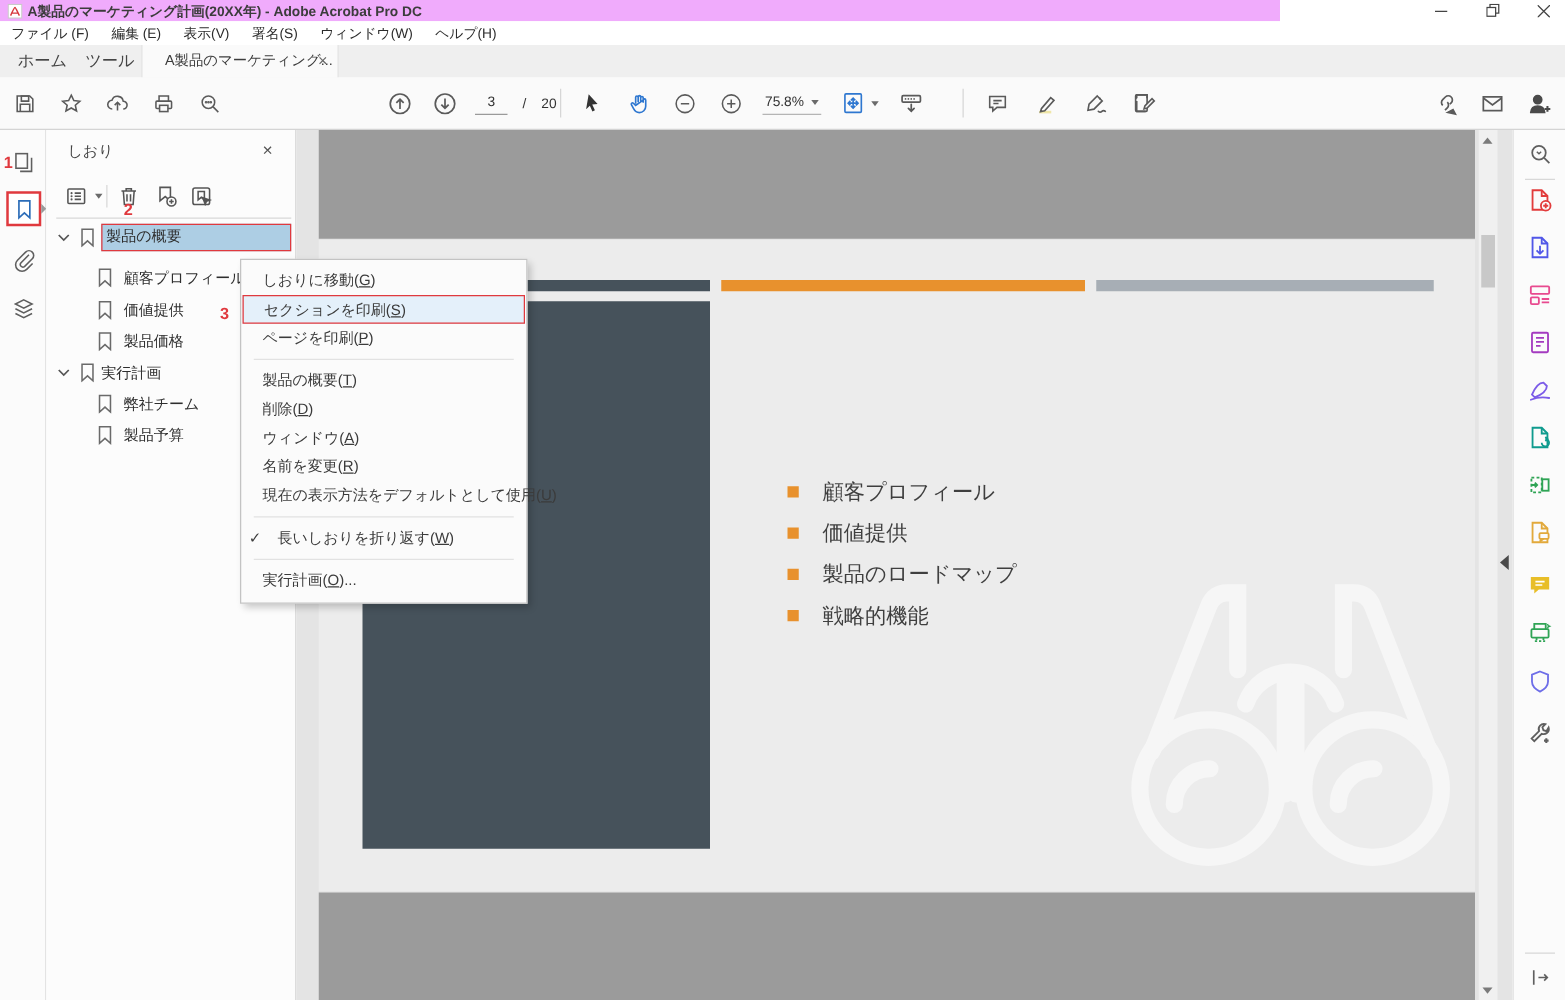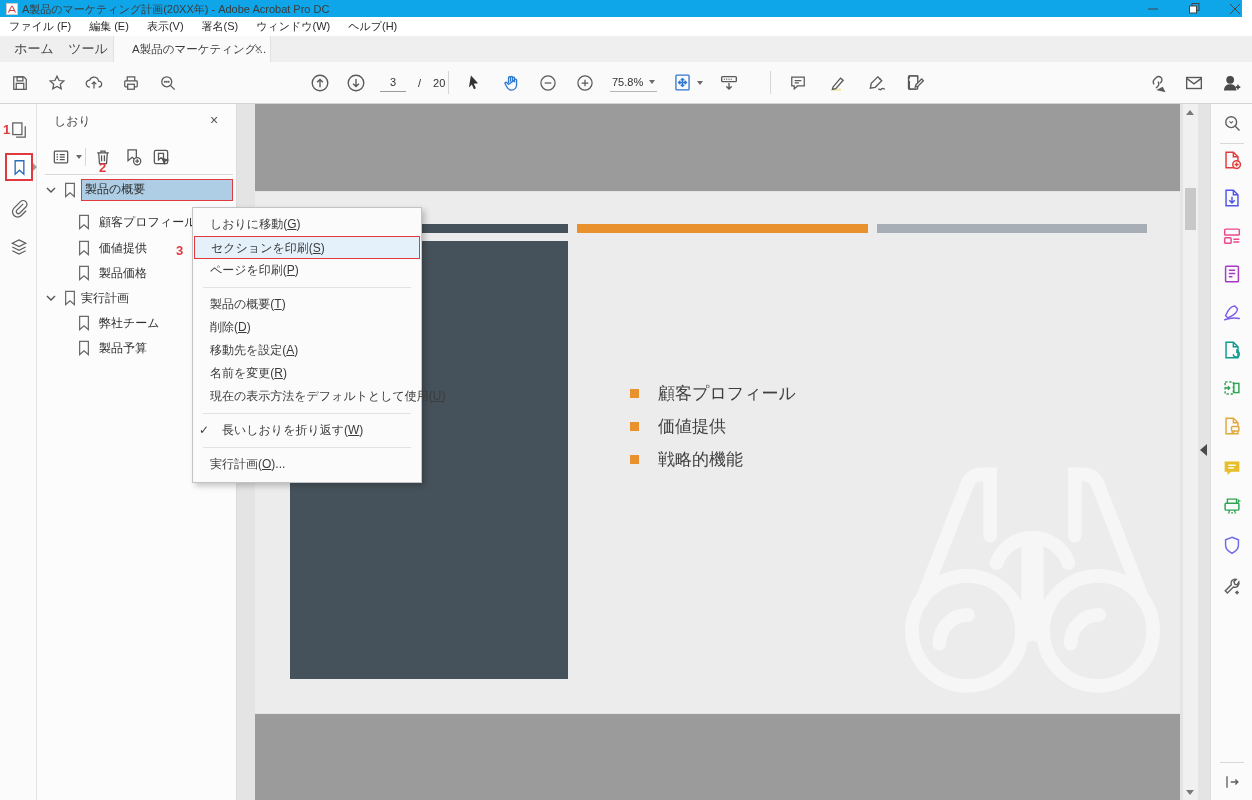--- a/index.html
+++ b/index.html
@@ -1,19 +1,19 @@
 <!DOCTYPE html>
 <html><head>
 <meta charset="utf-8">
 <style>
   html,body{margin:0;padding:0;background:#fff;font-family:"Liberation Sans","DejaVu Sans",sans-serif;}
   .app{position:relative;width:1252px;height:800px;background:#fff;overflow:hidden;font-size:12px;color:#333;}
   .abs{position:absolute;}
   
-  .titlebar{position:absolute;left:0;top:0;width:1242px;height:17px;background:#0ea5e9;}
+  .titlebar{position:absolute;left:0;top:0;width:1024px;height:17px;background:#f0abfc;font-weight:bold;}
   .apptitle{position:absolute;left:22px;top:2px;font-size:11px;color:#3c3c3c;white-space:nowrap;}
   .winbtn{position:absolute;top:0;width:30px;height:17px;display:flex;align-items:center;justify-content:center;}
   
   .menubar{position:absolute;left:0;top:17px;width:1252px;height:19px;background:#fff;display:flex;align-items:center;}
   .menuitem{padding:0 9px;font-size:11px;color:#2b2b2b;white-space:nowrap;}
   
   .tabbar{position:absolute;left:0;top:36px;width:1252px;height:26px;background:#efefef;}
   .tab{position:absolute;top:0;height:26px;line-height:26px;font-size:13px;color:#444;text-align:center;}
   .doctab{position:absolute;left:113px;top:0;width:156px;height:26px;background:#fafafa;border-left:1px solid #e2e2e2;border-right:1px solid #e2e2e2;}
   .doctab .lbl{position:absolute;left:18px;top:0;height:26px;line-height:26px;font-size:11.5px;color:#3c3c3c;white-space:nowrap;}
@@ -410,20 +410,24 @@
         <div class="bullet">
             <span class="sq"></span>
             <span class="tx">顧客プロフィール</span>
           </div>
         <div class="bullet">
             <span class="sq"></span>
             <span class="tx">価値提供</span>
           </div>
         <div class="bullet">
             <span class="sq"></span>
+            <span class="tx">製品のロードマップ</span>
+          </div>
+        <div class="bullet">
+            <span class="sq"></span>
             <span class="tx">戦略的機能</span>
           </div>
       </div>
       <svg class="abs" style="left:640px;top:250px;" width="275" height="255" viewBox="0 0 260 240" fill="none" stroke="#f6f6f6" stroke-width="13" stroke-linecap="round">
         <circle cx="68" cy="178" r="52"></circle>
           <circle cx="192" cy="178" r="52"></circle>
         <path d="M25 150L68 40q4-10 14-10h8v58"></path>
         <path d="M235 150L192 40q-4-10-14-10h-8v58"></path>
         <path d="M96 114a36 36 0 0 1 68 0"></path>
         <path d="M126 96v86M134 96v86"></path>
@@ -539,21 +543,21 @@
       </span>
   </div>
 
   <div class="cmenu">
     <div class="cm-item"><span>しおりに移動(</span><u>G</u><span>)</span></div>
     <div class="cm-item cm-hl"><span>セクションを印刷(</span><u>S</u><span>)</span></div>
     <div class="cm-item"><span>ページを印刷(</span><u>P</u><span>)</span></div>
     <div class="cm-sep"></div>
     <div class="cm-item"><span>製品の概要(</span><u>T</u><span>)</span></div>
     <div class="cm-item"><span>削除(</span><u>D</u><span>)</span></div>
-    <div class="cm-item"><span>移動先を設定(</span><u>A</u><span>)</span></div>
+    <div class="cm-item"><span>ウィンドウ(</span><u>A</u><span>)</span></div>
     <div class="cm-item"><span>名前を変更(</span><u>R</u><span>)</span></div>
     <div class="cm-item"><span>現在の表示方法をデフォルトとして使用(</span><u>U</u><span>)</span></div>
     <div class="cm-sep"></div>
     <div class="cm-item cm-checked"><span class="cm-check">✓</span><span>長いしおりを折り返す(</span><u>W</u><span>)</span></div>
     <div class="cm-sep"></div>
     <div class="cm-item"><span>実行計画(</span><u>O</u><span>)...</span></div>
   </div>
 
   <span class="stepnum" style="left:3px;top:122px;">1</span>
   <span class="stepnum" style="left:99px;top:160px;">2</span>

